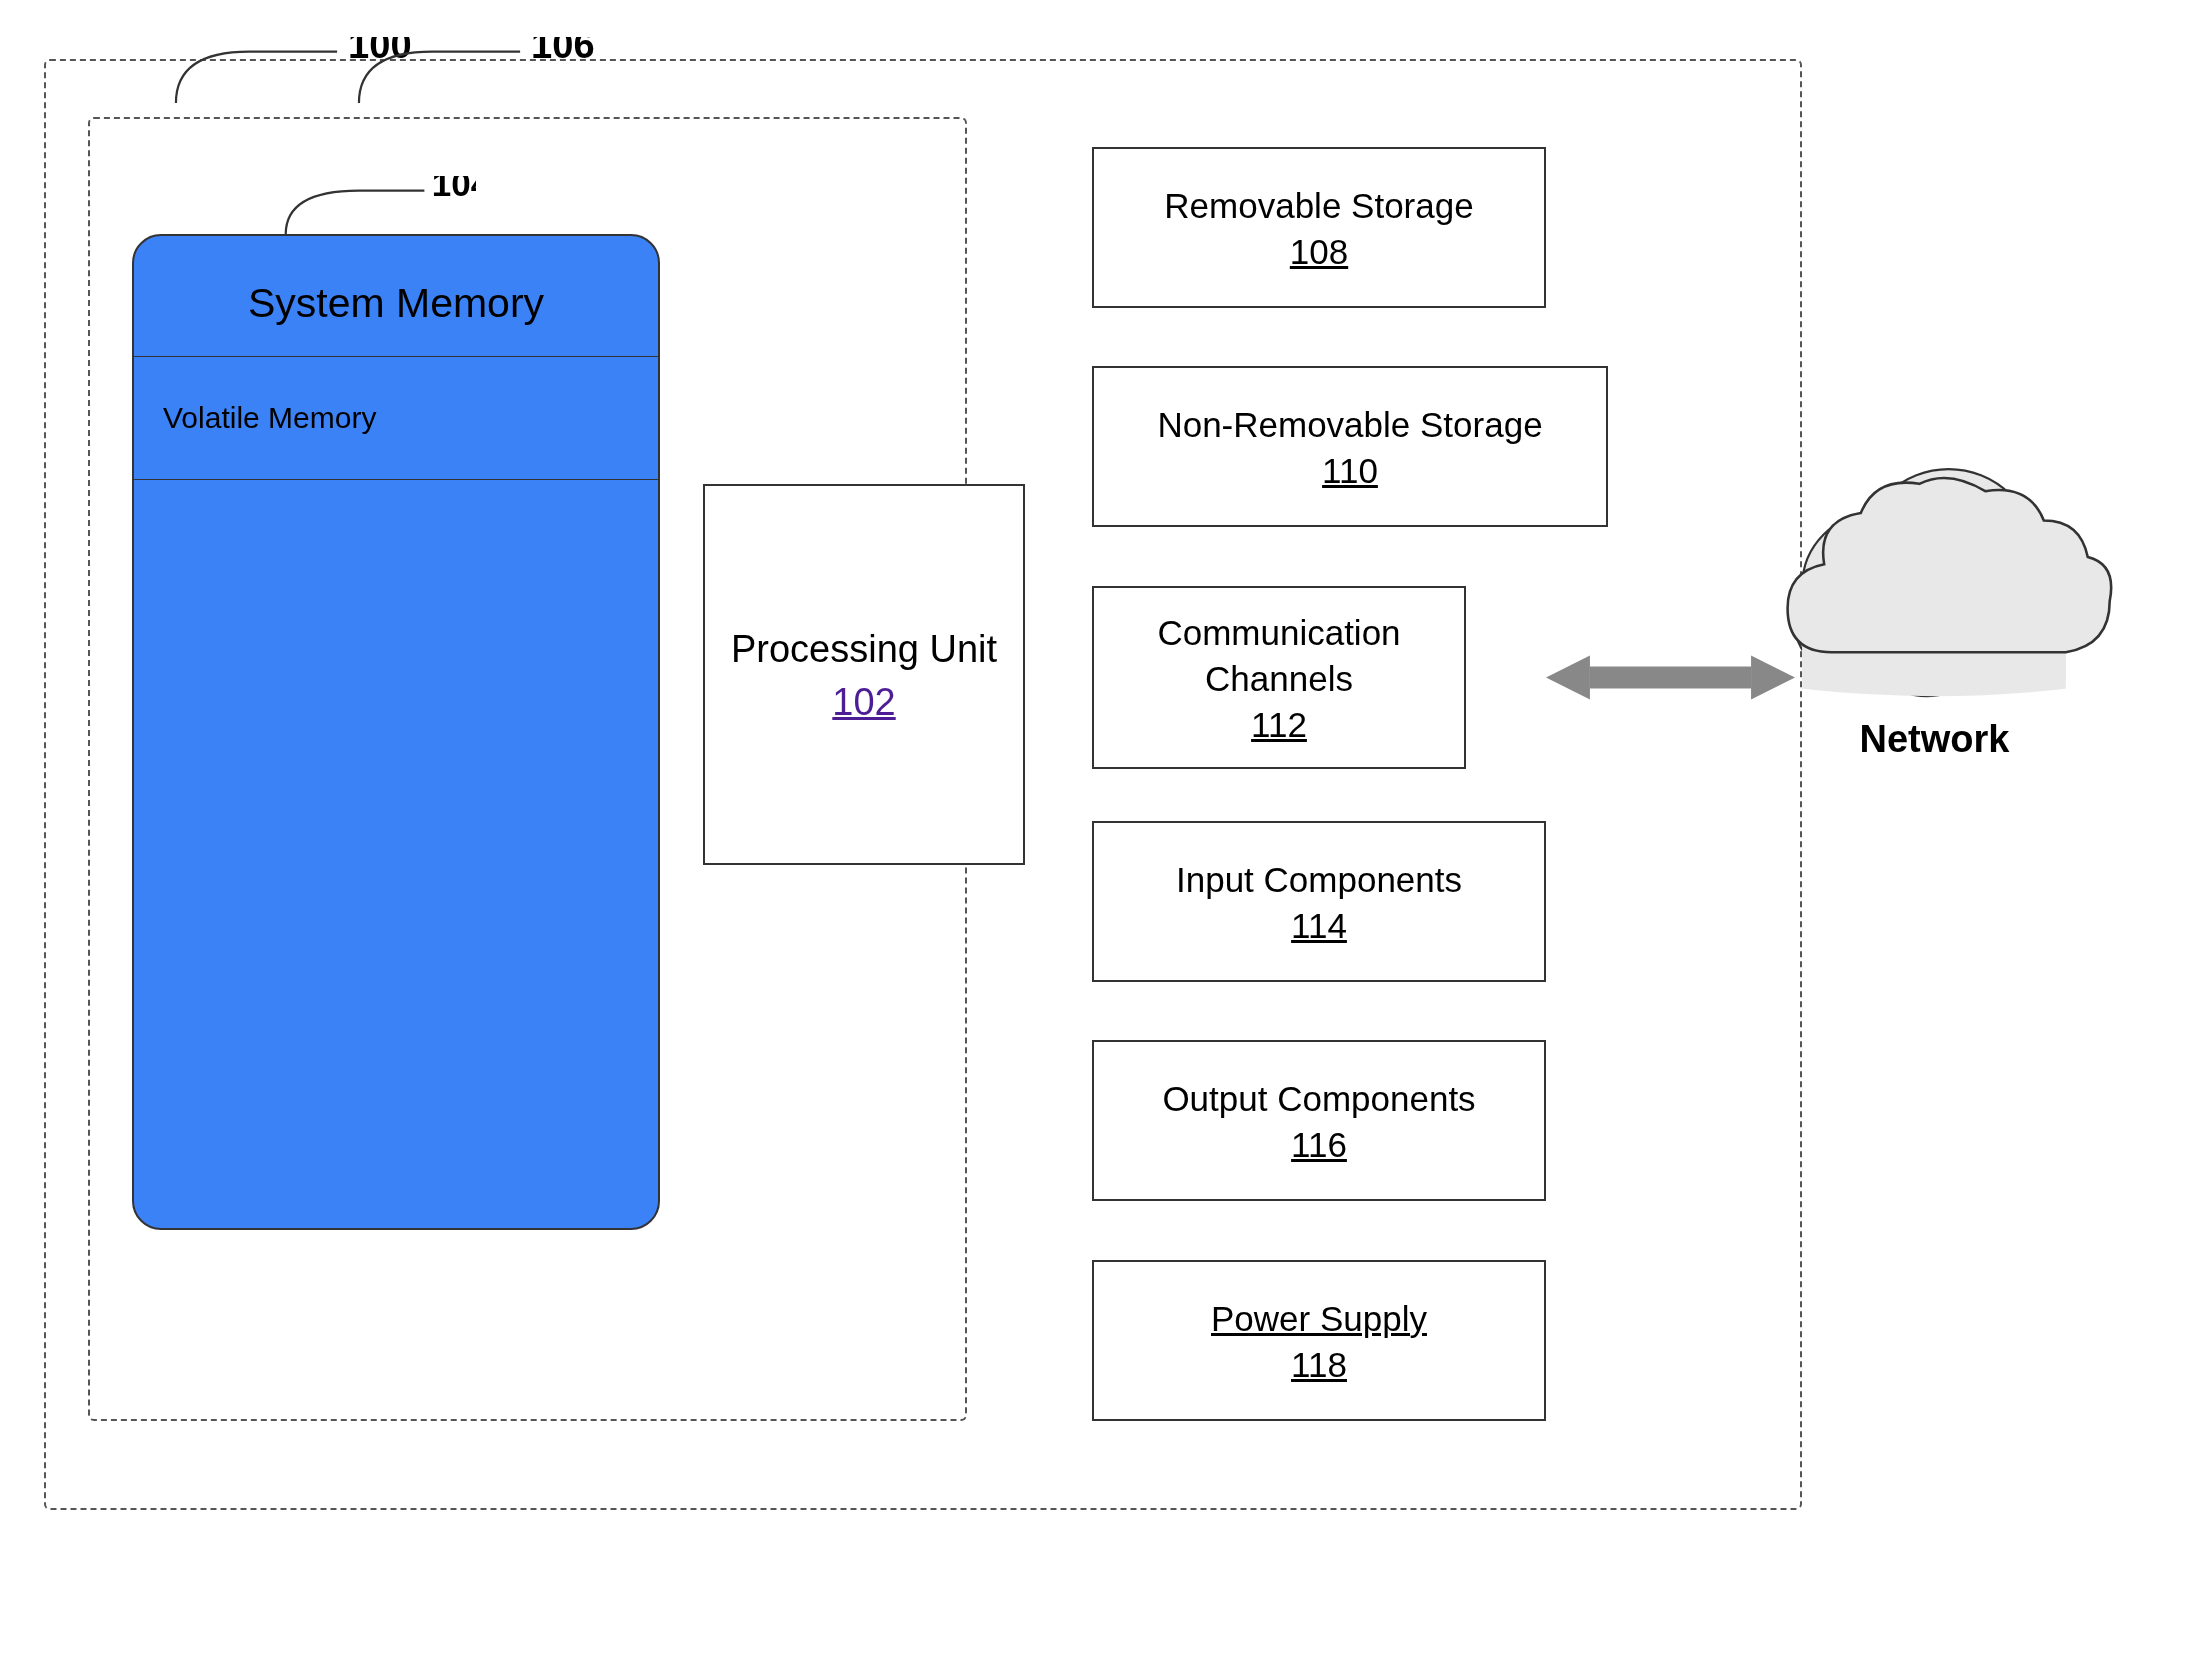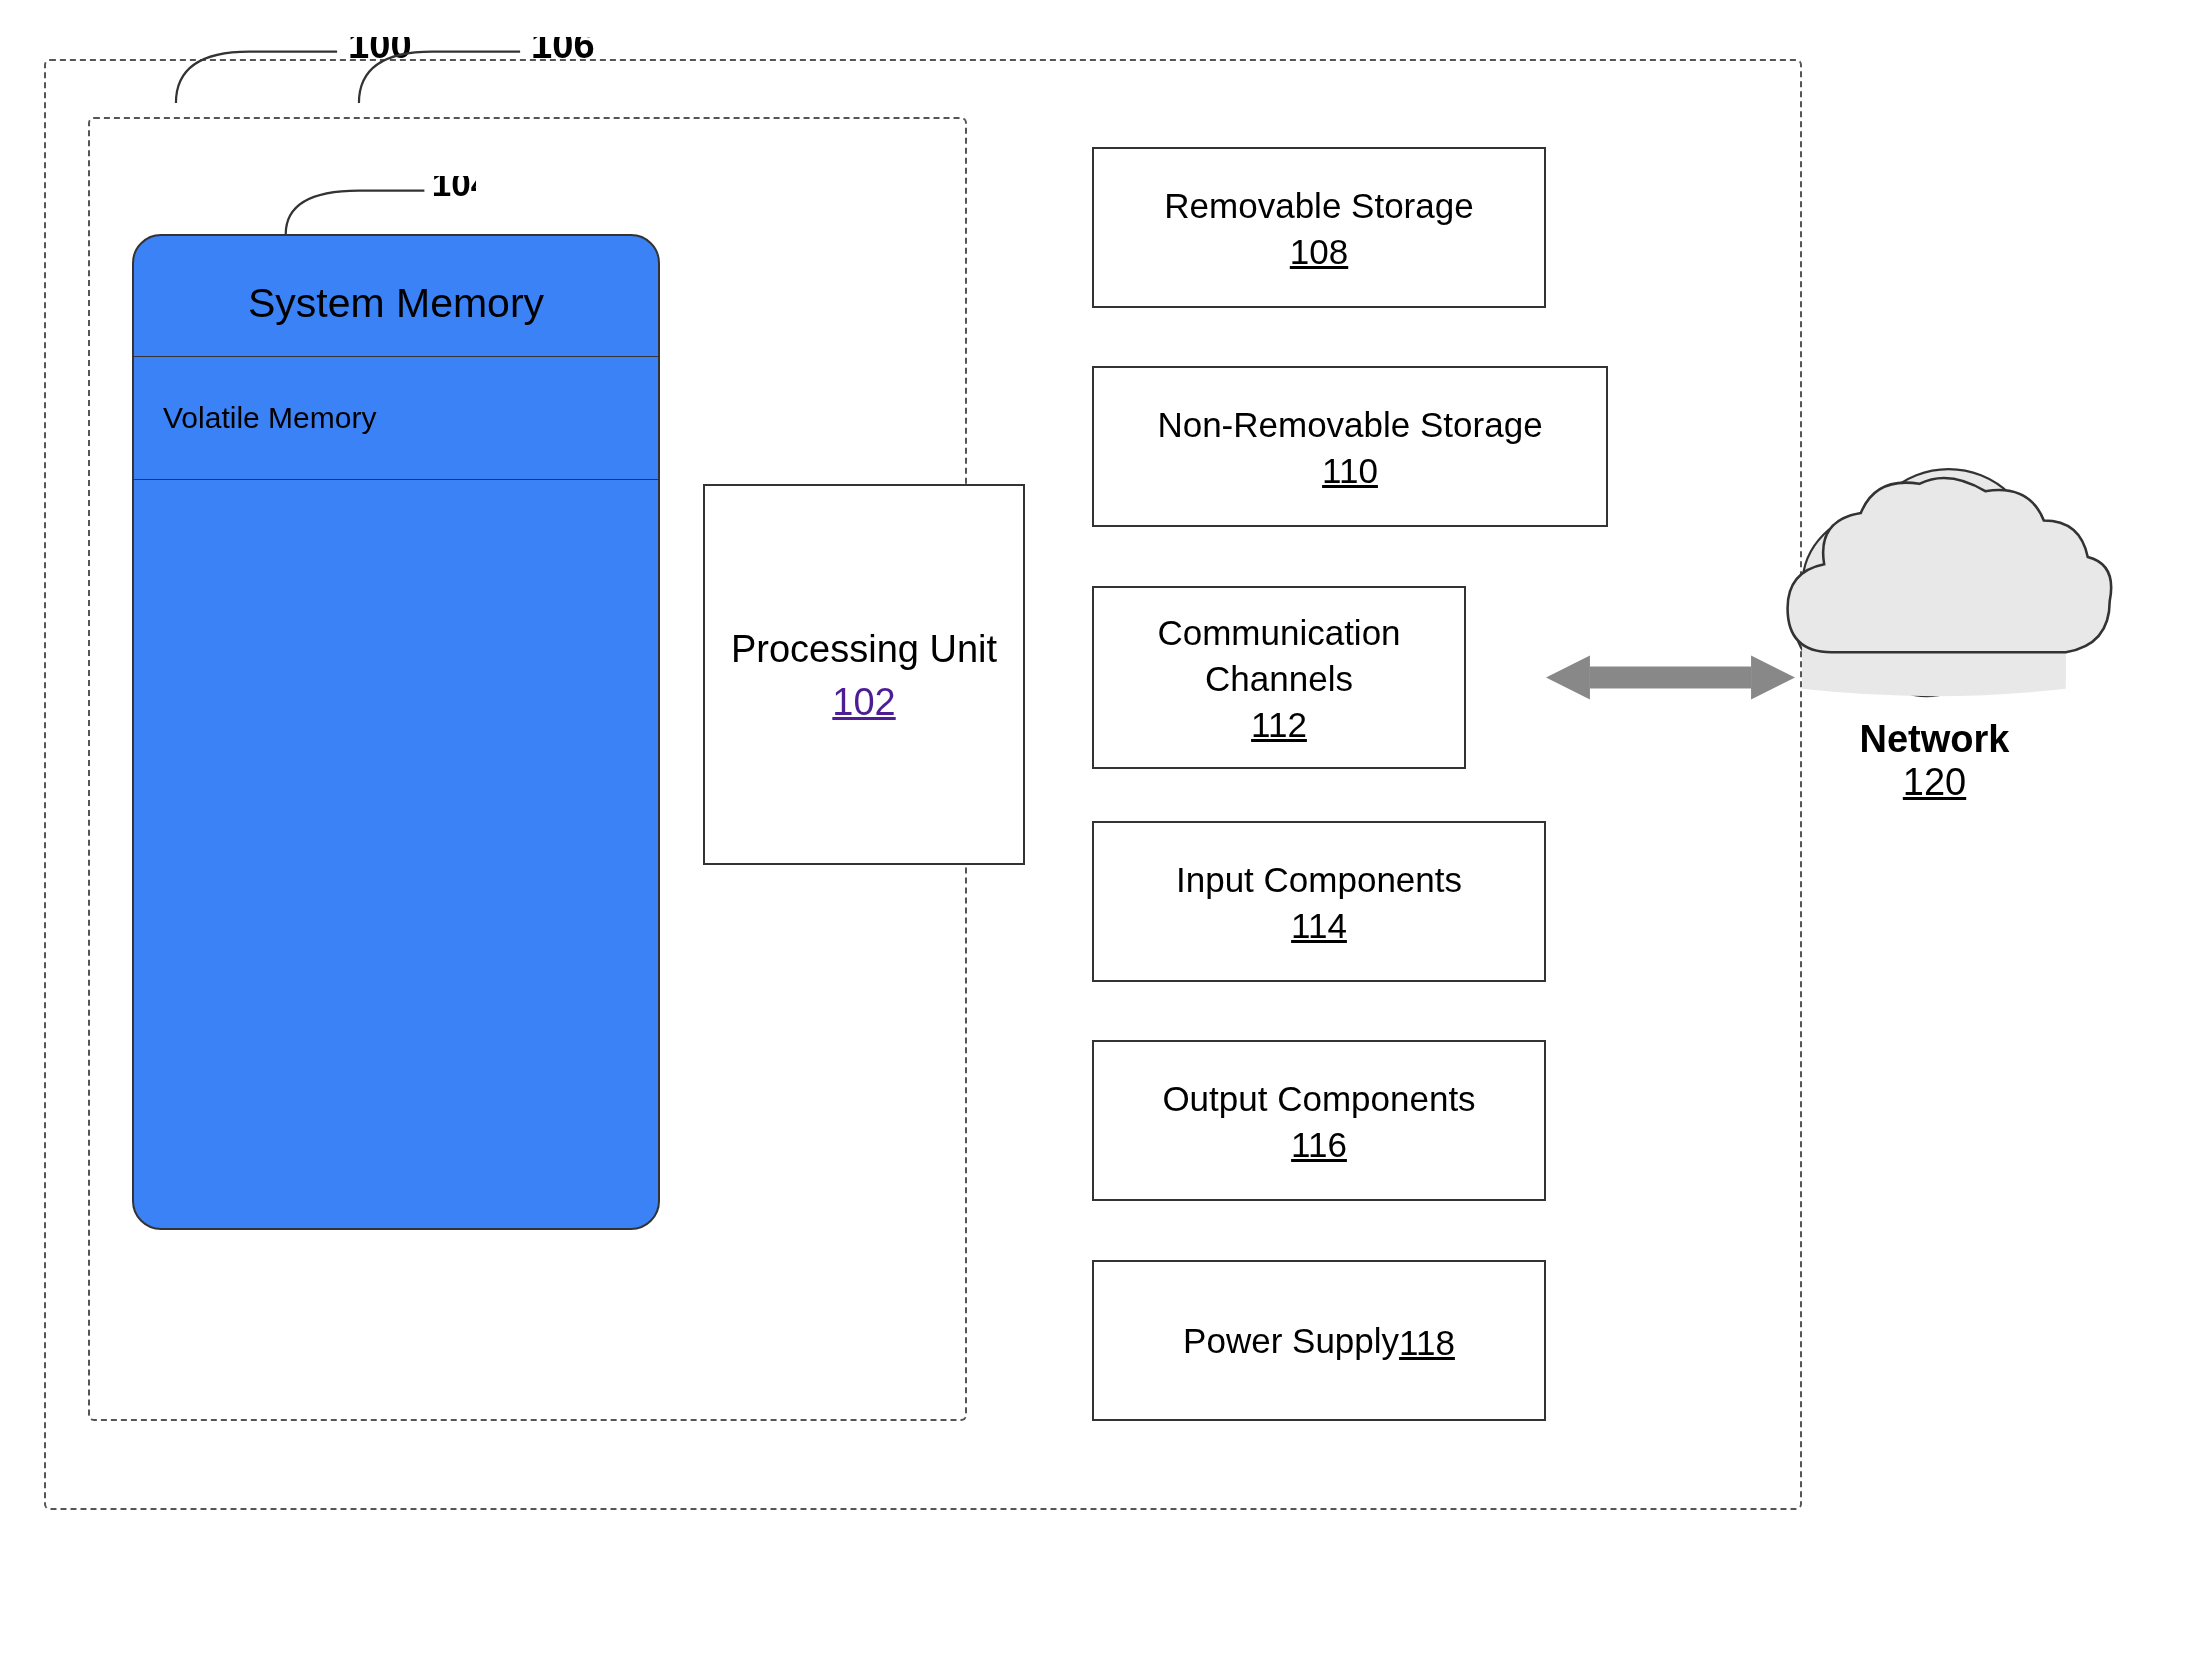--- a/index.html
+++ b/index.html
@@ -163,21 +163,21 @@
 <div style="position:absolute;top:821px;left:1092px;width:454px;min-height:161px;border:2.2px solid #333;background:#fff;display:flex;flex-direction:column;align-items:center;justify-content:center;padding:22px 14.7px;">
   <div class="component-title">Input Components</div>
   <div class="component-num">114</div>
 </div>
 
 <div style="position:absolute;top:1040px;left:1092px;width:454px;min-height:161px;border:2.2px solid #333;background:#fff;display:flex;flex-direction:column;align-items:center;justify-content:center;padding:22px 14.7px;">
   <div class="component-title">Output Components</div>
   <div class="component-num">116</div>
 </div>
 
-<div style="position:absolute;top:1260px;left:1092px;width:454px;min-height:161px;border:2.2px solid #333;background:#fff;display:flex;flex-direction:row;align-items:center;justify-content:center;padding:22px 14.7px;">
+<div style="position:absolute;top:1260px;left:1092px;width:454px;min-height:161px;border:2.2px solid #333;background:#fff;display:flex;flex-direction:column;align-items:center;justify-content:center;padding:22px 14.7px;text-decoration:underline;">
   <div class="component-title">Power Supply</div>
   <div class="component-num">118</div>
 </div>
 
 <svg style="position:absolute;top:626px;left:1546px;width:249px;height:103px;" viewBox="0 0 340 140" width="249" height="103">
 
   <rect x="60" y="55" width="220" height="30" fill="#888"></rect>
 
   <polygon points="60,40 0,70 60,100" fill="#888"></polygon>
 
@@ -213,15 +213,14 @@
       Q 480,130 490,180 
       Q 530,190 520,240 
       Q 520,300 460,310 
       Z
     " fill="#e8e8e8" stroke="#333" stroke-width="3.5"></path>
   </g>
 </svg>
 
 <div style="position:absolute;top:718px;left:1744px;text-align:center;width:381px;">
   <div style="font-size:38px;font-weight:bold;color:#000;">Network</div>
-  <div style="font-size:38px;color:#000;text-decoration:underline;">120</div>
 </div>
 
 
 </body></html>

